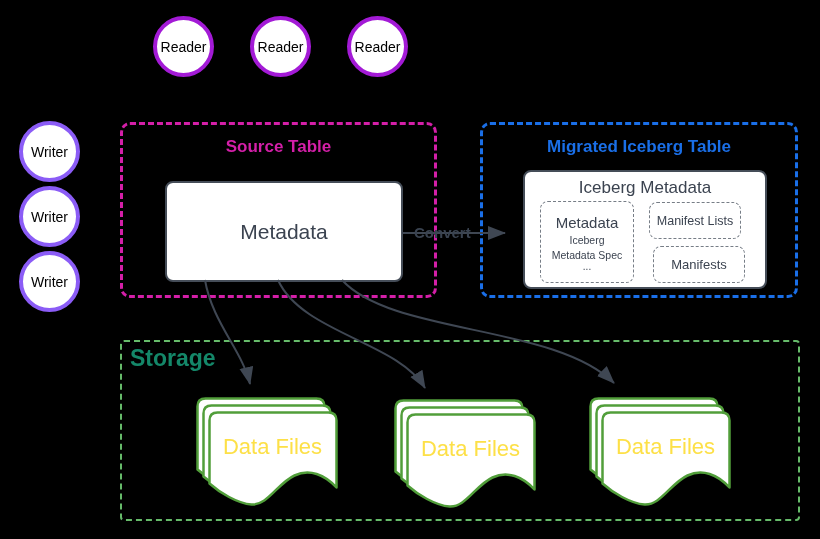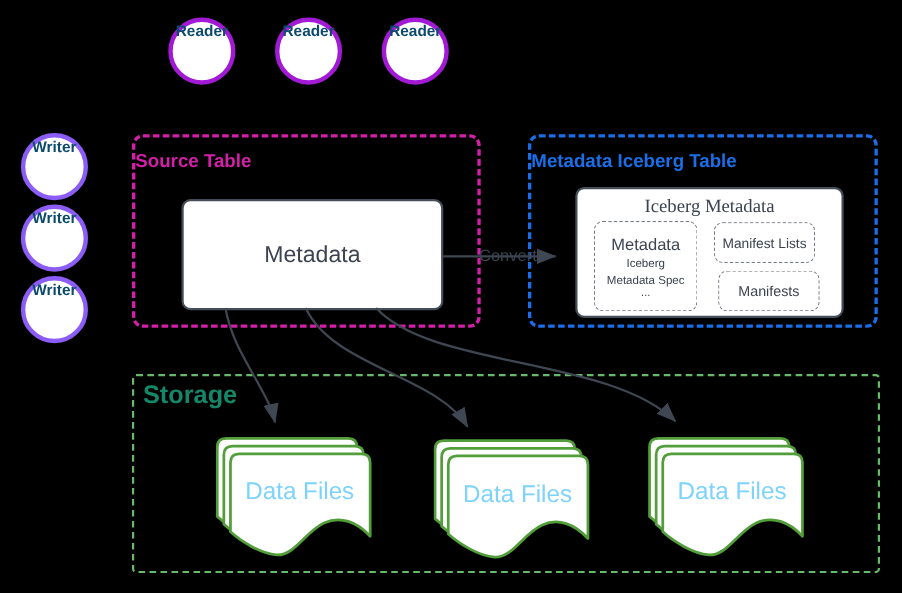--- a/index.html
+++ b/index.html
@@ -2,64 +2,64 @@
 <html><head>
 <meta charset="utf-8">
 <style>
   html,body{margin:0;padding:0;background:#000;}
   .canvas{
     position:relative;width:820px;height:539px;background:#000;overflow:hidden;
     font-family:"Liberation Sans", sans-serif;color:#3b4350;
   }
   .circle{
     position:absolute;width:53px;height:53px;border-radius:50%;
-    background:#fff;display:flex;align-items:flex-start;justify-content:center;
-    font-size:14px;color:#0c4a6e;font-weight:bold;
+    background:#fff;display:flex;align-items:center;justify-content:center;
+    font-size:14px;color:#000000;
   }
   .reader{border:4px solid #a31ad6;}
   .writer{border:4px solid #8b5cf6;}
   .dashed-group{position:absolute;border-radius:10px;}
   .source-box{left:120px;top:122px;width:311px;height:170px;border:3px dashed #d41fa8;}
   .iceberg-box{left:480px;top:122px;width:312px;height:170px;border:3px dashed #1a6fe8;}
-  .group-title{position:absolute;width:100%;top:12px;font-weight:bold;font-size:17px;}
+  .group-title{position:absolute;width:100%;text-align:center;top:12px;font-weight:bold;font-size:17px;}
   .source-box .group-title{color:#d41fa8;}
   .iceberg-box .group-title{color:#1a6fe8;}
   .white-node{
     position:absolute;background:#fff;border:2px solid #454d58;border-radius:8px;
     box-sizing:border-box;
   }
   .meta-node{left:42px;top:56px;width:238px;height:101px;display:flex;flex-direction:column;
     align-items:center;justify-content:center;gap:5px;}
   .meta-title{font-size:21px;}
   .meta-sub{font-size:13px;}
   .iceberg-inner{left:40px;top:45px;width:244px;height:119px;}
-  .iceberg-inner-title{position:absolute;top:6px;width:100%;text-align:center;font-size:17px;font-family:Liberation Serif, serif;}
+  .iceberg-inner-title{position:absolute;top:6px;width:100%;text-align:center;font-size:17px;}
   .mini-dashed{
     position:absolute;border:1.5px dashed #767d86;border-radius:8px;box-sizing:border-box;
     display:flex;flex-direction:column;align-items:center;justify-content:center;
   }
   .mini-meta{left:15px;top:29px;width:94px;height:82px;gap:3px;padding:2px;}
   .mini-meta .t1{font-size:15px;}
   .mini-meta .t2{font-size:10.5px;}
   .mini-meta .t3{font-size:10px;line-height:6px;}
   .mini-lists{left:124px;top:30px;width:92px;height:37px;font-size:12.5px;}
   .mini-manifests{left:128px;top:74px;width:92px;height:37px;font-size:13px;}
   .storage-box{
     position:absolute;left:120px;top:340px;width:676px;height:177px;
     border:2px dashed #66bb6a;border-radius:4px;
   }
   .storage-title{position:absolute;left:8px;top:3px;font-size:23px;font-weight:bold;color:#148769;}
   .stack{position:absolute;width:145px;height:112px;}
   .stack .label{
     position:absolute;left:13px;top:15px;width:127px;height:70px;
-    display:flex;align-items:center;justify-content:center;font-size:22px;color:#7dd3fc;
+    display:flex;align-items:center;justify-content:center;font-size:22px;color:#fde047;
   }
   .convert-label{
-    position:absolute;left:414px;top:224px;width:74px;text-align:right;
-    font-weight:normal;font-size:15px;color:#3a4350;
+    position:absolute;left:414px;top:224px;width:74px;text-align:left;
+    font-weight:bold;font-size:15px;color:#3a4350;
   }
   .overlay{position:absolute;left:0;top:0;pointer-events:none;}
 </style>
 </head>
 <body>
 
 <div class="canvas">
 
   <div class="circle reader" style="left:153px;top:16px;">
     <span>Reader</span>
@@ -82,21 +82,21 @@
   </div>
 
   <div class="dashed-group source-box">
     <div class="group-title">Source Table</div>
     <div class="white-node meta-node">
       <div class="meta-title">Metadata</div>
     </div>
   </div>
 
   <div class="dashed-group iceberg-box">
-    <div class="group-title">Metadata Iceberg Table</div>
+    <div class="group-title">Migrated Iceberg Table</div>
     <div class="white-node iceberg-inner">
       <div class="iceberg-inner-title">Iceberg Metadata</div>
       <div class="mini-dashed mini-meta">
         <div class="t1">Metadata</div>
         <div class="t2">Iceberg</div>
         <div class="t2">Metadata Spec</div>
         <div class="t3">...</div>
       </div>
       <div class="mini-dashed mini-lists">
         <span>Manifest Lists</span>

